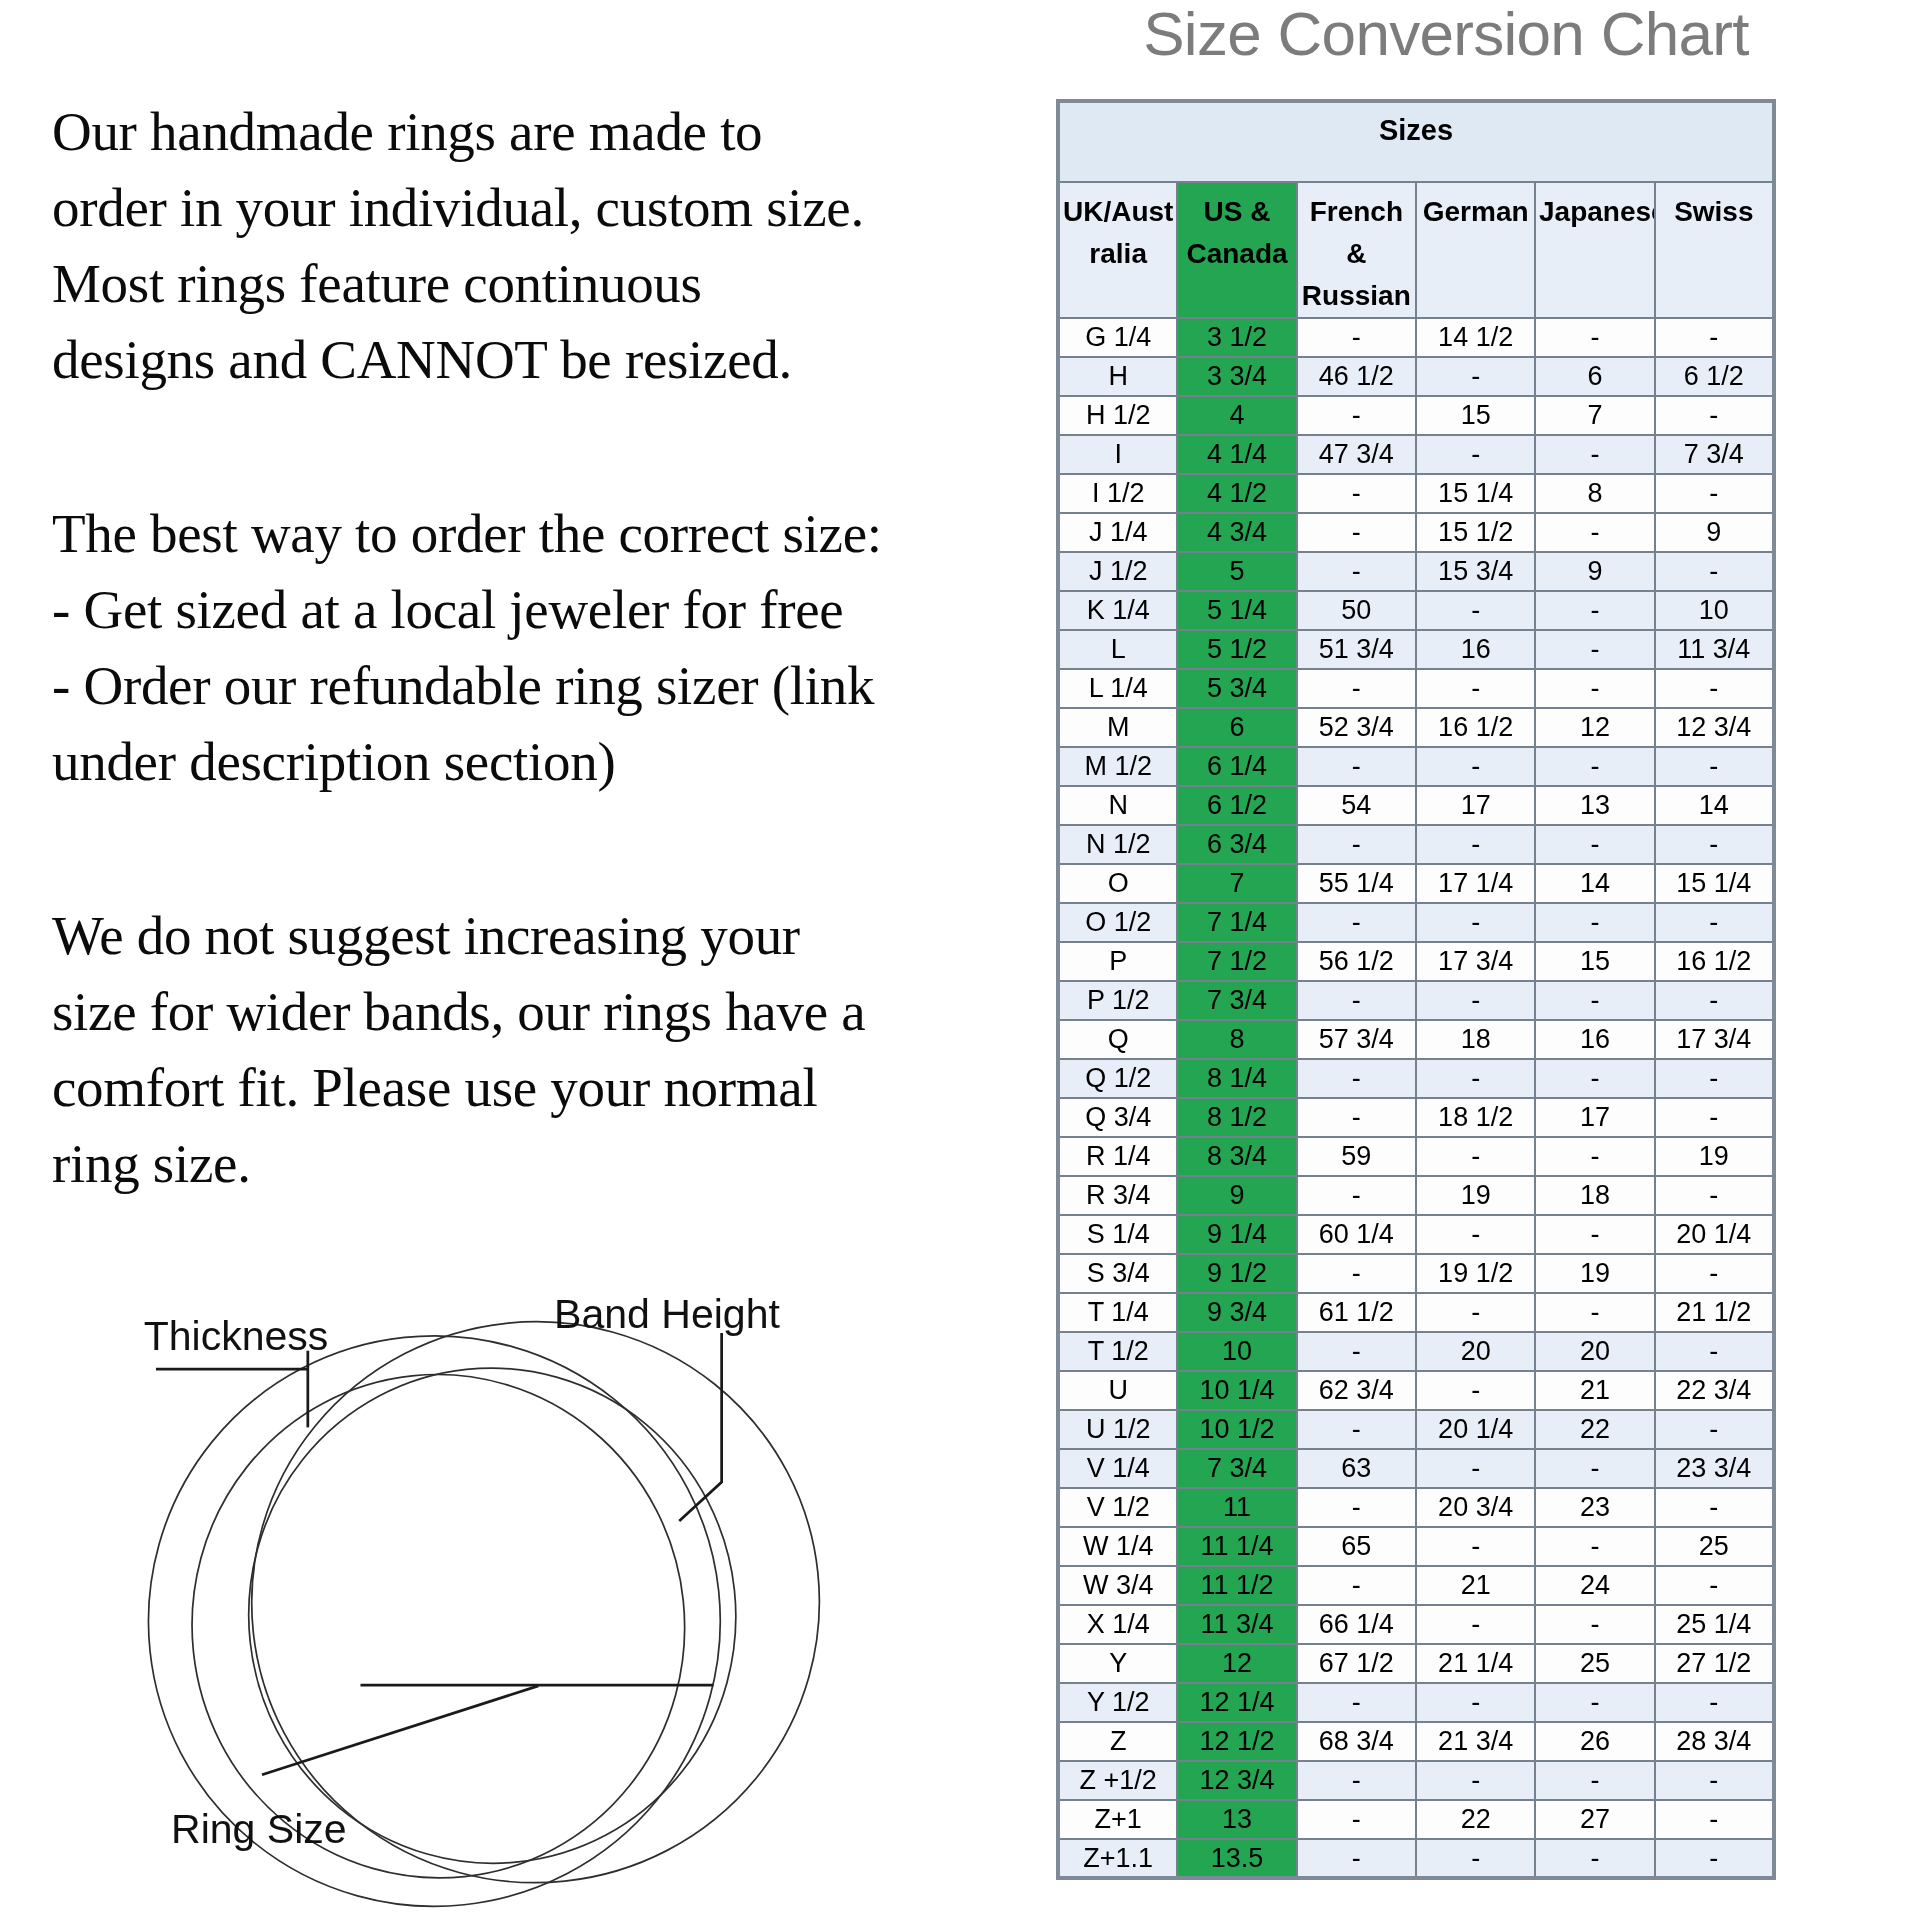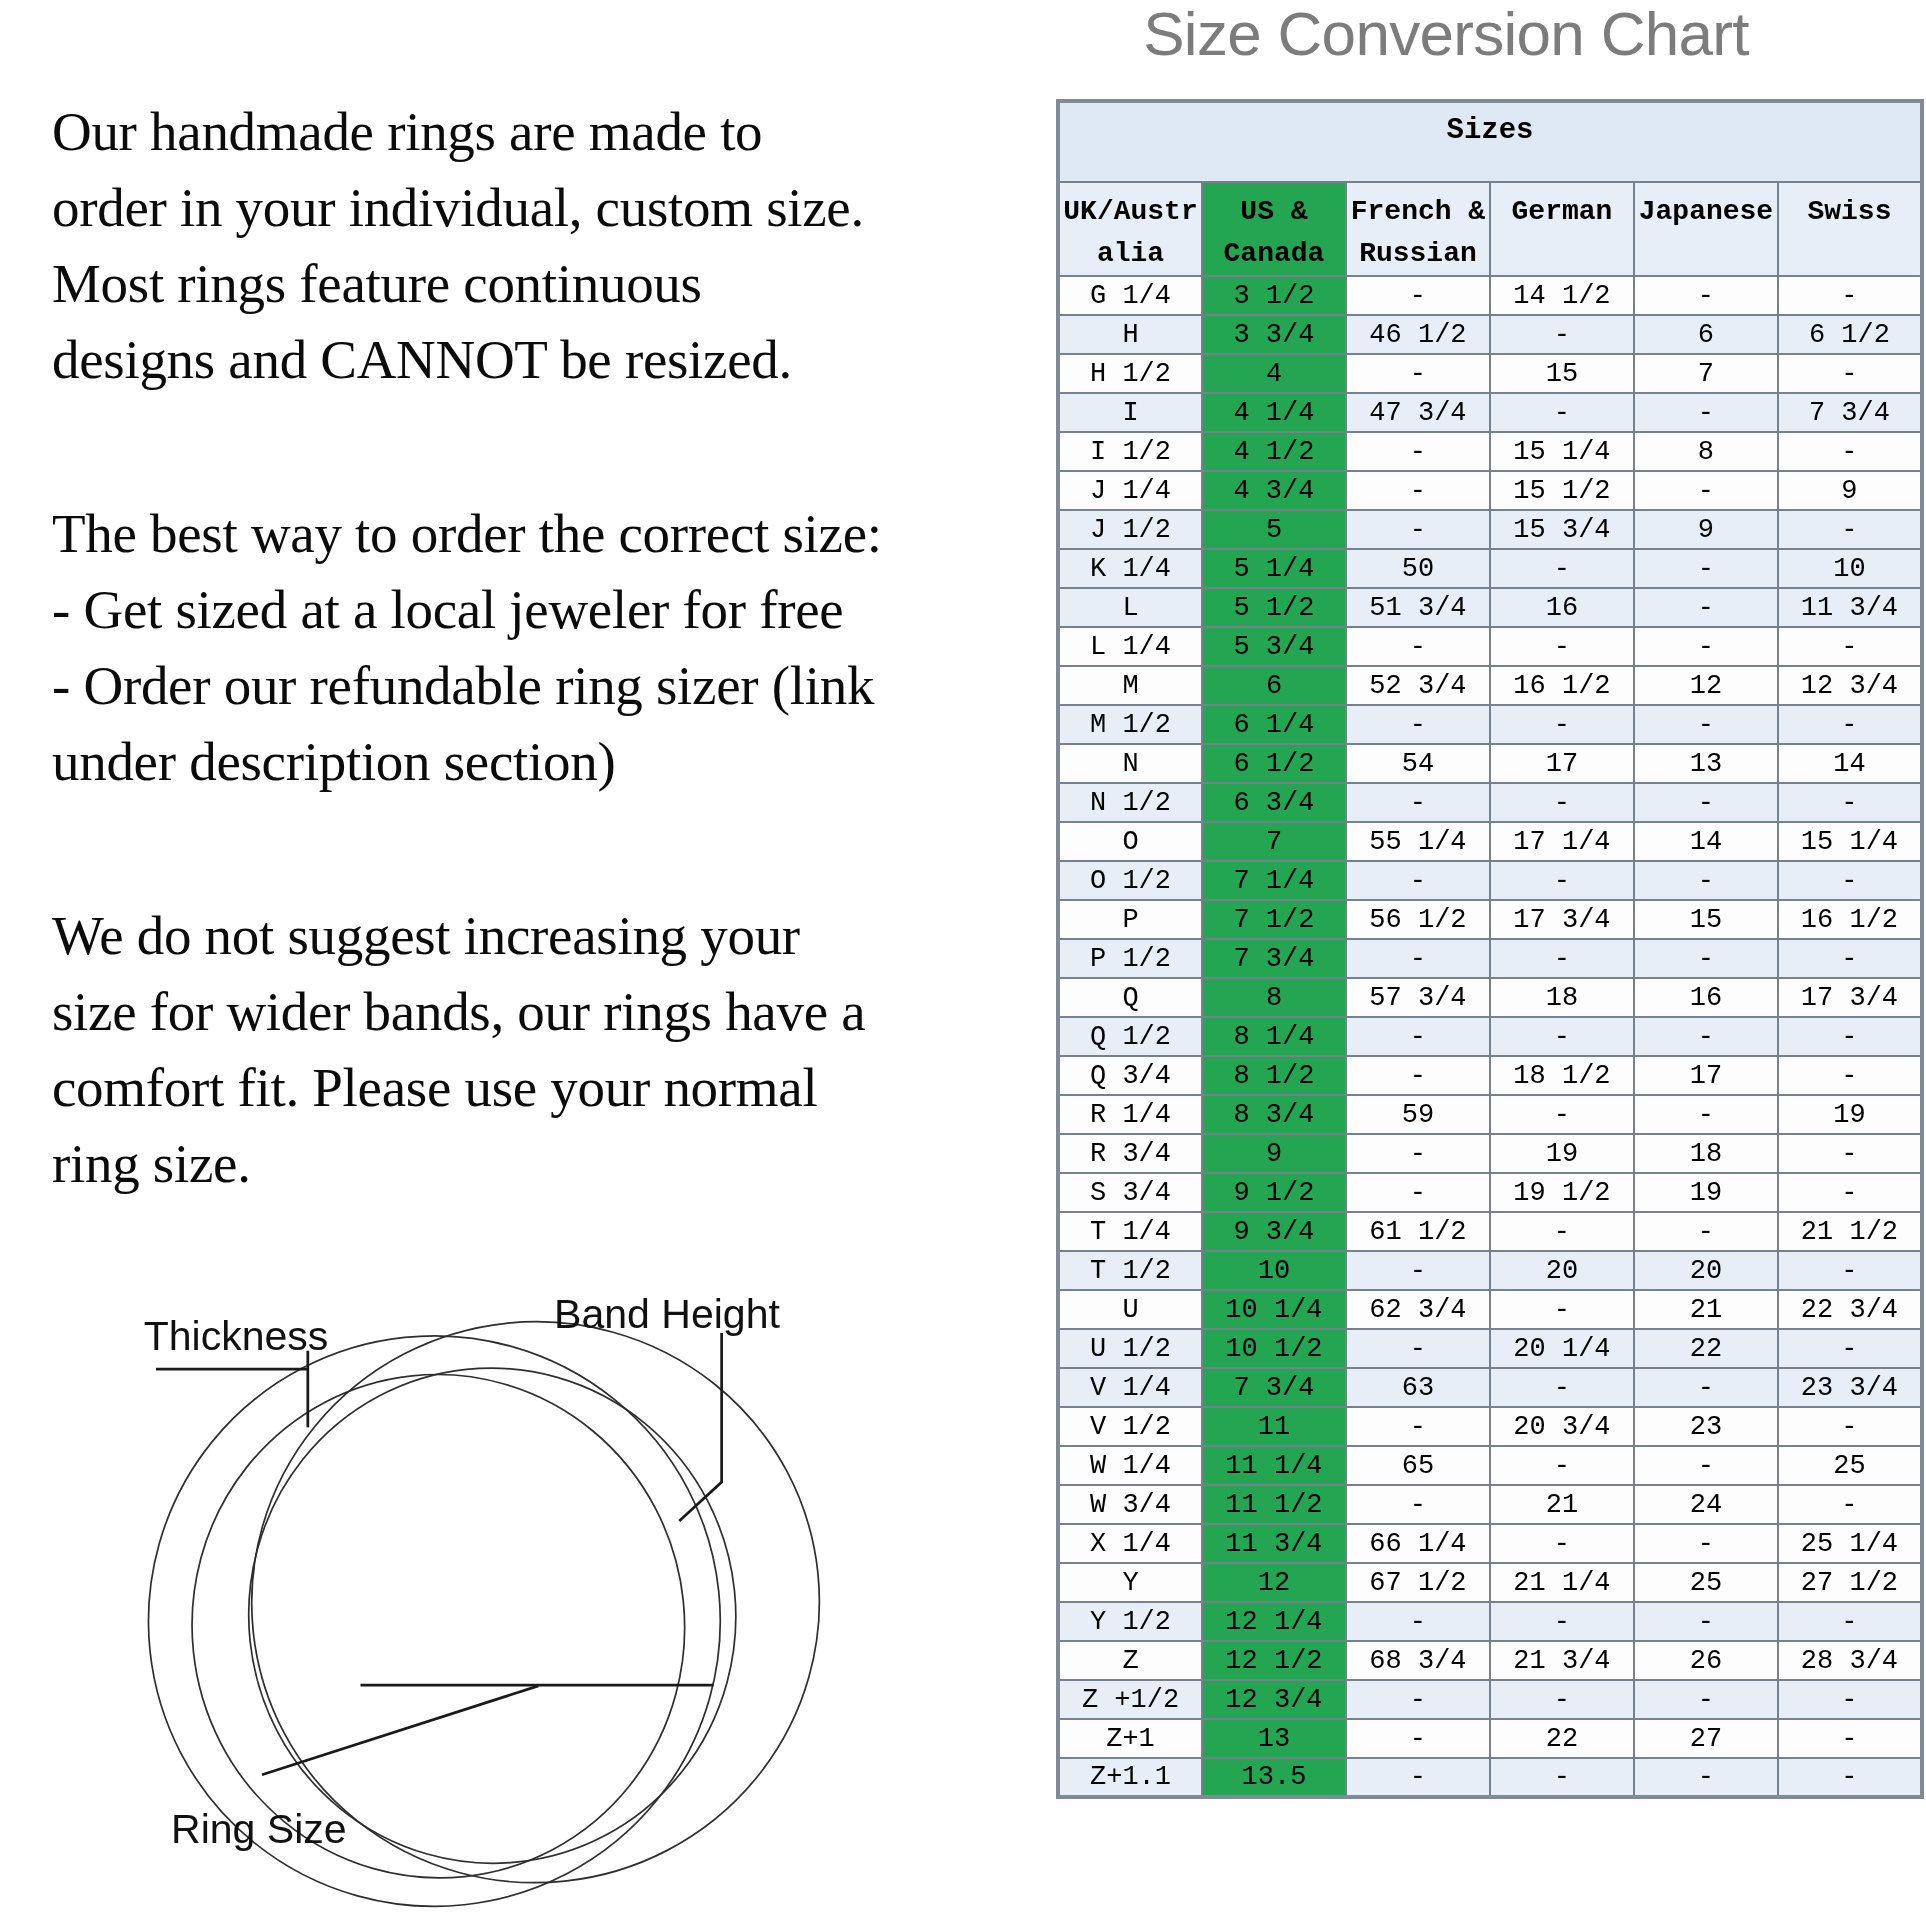--- a/index.html
+++ b/index.html
@@ -17,23 +17,23 @@
     font-family:"Liberation Serif",serif;color:#0b0b0b;}
   .intro .paragraph + .paragraph{margin-top:98px;}
   .intro .line{font-size:55px;line-height:76px;white-space:nowrap;letter-spacing:-0.3px;margin-left:12px;}
 
   
   .title{position:absolute;left:1012px;top:1.4px;width:868px;text-align:center;
     font-size:62px;line-height:66px;font-weight:400;color:var(--title-gray);
     letter-spacing:-0.7px;}
 
   
-  .size-table{position:absolute;left:1056px;top:99px;width:868px;
+  .size-table{position:absolute;left:1056px;top:99px;width:720px;
     border-collapse:collapse;table-layout:fixed;
-    border:4.1px solid var(--outer-border);font-family:Liberation Mono, monospace;padding-left:19px;}
+    border:4.1px solid var(--outer-border);font-family:Liberation Sans, sans-serif;padding-left:19px;}
   .size-table th,.size-table td{border:2.7px solid var(--border);text-align:center;
     color:#000;overflow:hidden;}
   .size-table th.sizes{height:81px;background:var(--sizes-bg);
     font-size:29px;font-weight:700;vertical-align:top;padding-top:11px;}
   .size-table tr.colhead th{height:79px;background:var(--header-bg);
     font-size:28px;font-weight:700;vertical-align:top;padding:8.2px 2.7px 0 2.7px;line-height:42px;}
   .size-table tr.colhead th.uk{word-break:break-all;}
   .size-table td{height:39px;font-size:27px;vertical-align:middle;}
   .size-table tr.shaded td{background:var(--shaded);}
   .size-table tr.plain td{background:var(--plain);}
@@ -294,20 +294,28 @@
         </tr>
         <tr class="plain">
           <td>R 3/4</td>
           <td class="green">9</td>
           <td>-</td>
           <td>19</td>
           <td>18</td>
           <td>-</td>
         </tr>
         <tr class="plain">
+          <td>S 1/4</td>
+          <td class="green">9 1/4</td>
+          <td>60 1/4</td>
+          <td>-</td>
+          <td>-</td>
+          <td>20 1/4</td>
+        </tr>
+        <tr class="plain">
           <td>S 3/4</td>
           <td class="green">9 1/2</td>
           <td>-</td>
           <td>19 1/2</td>
           <td>19</td>
           <td>-</td>
         </tr>
         <tr class="plain">
           <td>T 1/4</td>
           <td class="green">9 3/4</td>

